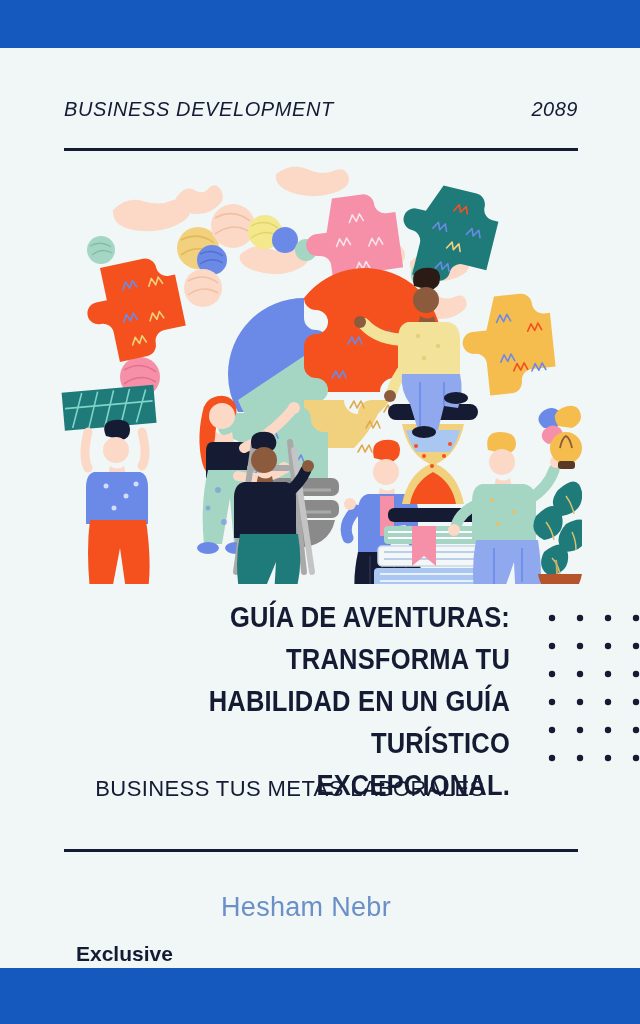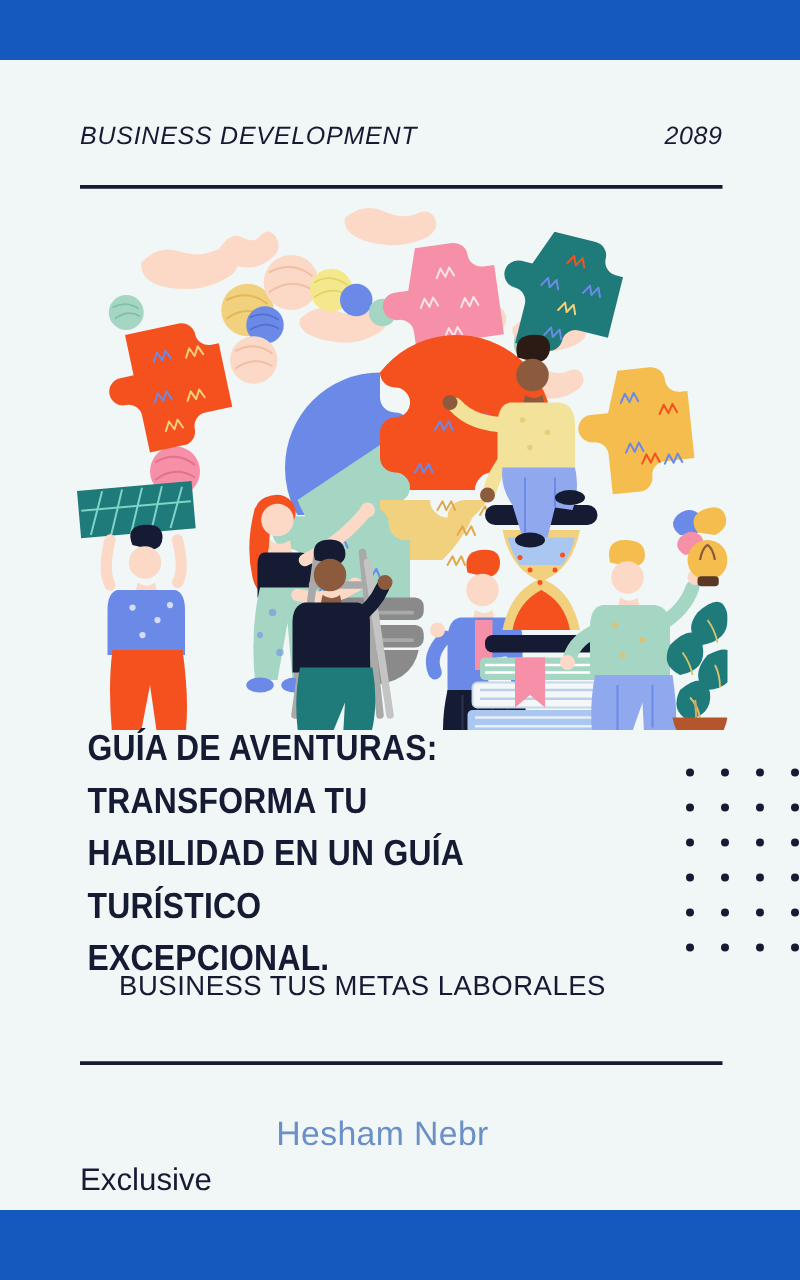--- a/index.html
+++ b/index.html
@@ -76,23 +76,23 @@
 
   .dotgrid {
     position: absolute;
     left: 548px; top: 606px;
     width: 96px; height: 160px;
   }
   .dotgrid svg { display: block; }
 
   .title-block {
     position: absolute;
-    left: 40px; top: 578px;
+    left: 40px; top: 596px;
     width: 500px;
-    text-align: left;
+    text-align: right;
   }
   .title {
     font-family: "Liberation Sans Narrow", "Liberation Sans", sans-serif;
     font-weight: 700;
     font-size: 29px;
     line-height: 42px;
     letter-spacing: 0.2px;
     color: #151B33;
     transform: scaleX(0.88);
     transform-origin: center top;
@@ -119,24 +119,24 @@
     font-weight: 400;
     font-size: 27px;
     letter-spacing: 0.3px;
     color: #6B8FC7;
     margin: 16px;
   }
   .badge {
     position: absolute;
     left: 64px; top: 930px;
     font-family: "Liberation Sans", sans-serif;
-    font-weight: 400;
-    font-size: 25px;
+    font-weight: 700;
+    font-size: 21px;
     color: #151B33;
-    margin: 0;
+    margin: 12px;
   }
 </style>
 </head>
 <body>
 
 <div class="cover">
 
   <div class="bar-top"></div>
 
   <div class="header-row">

